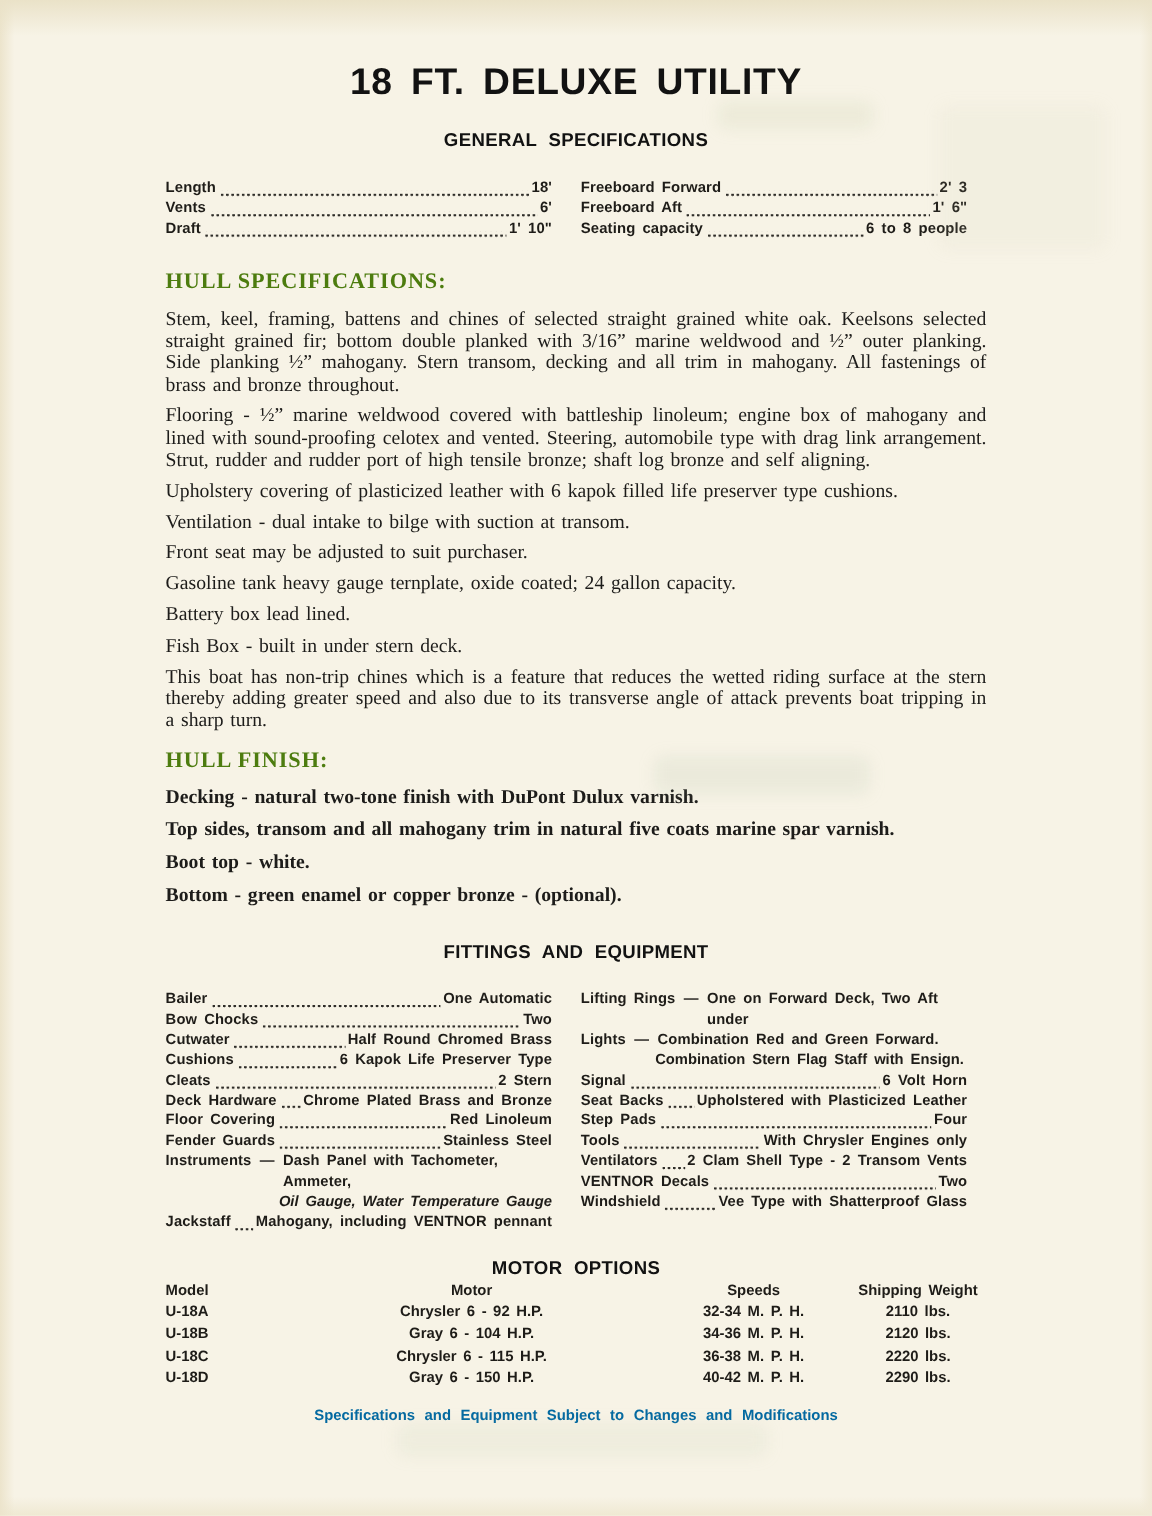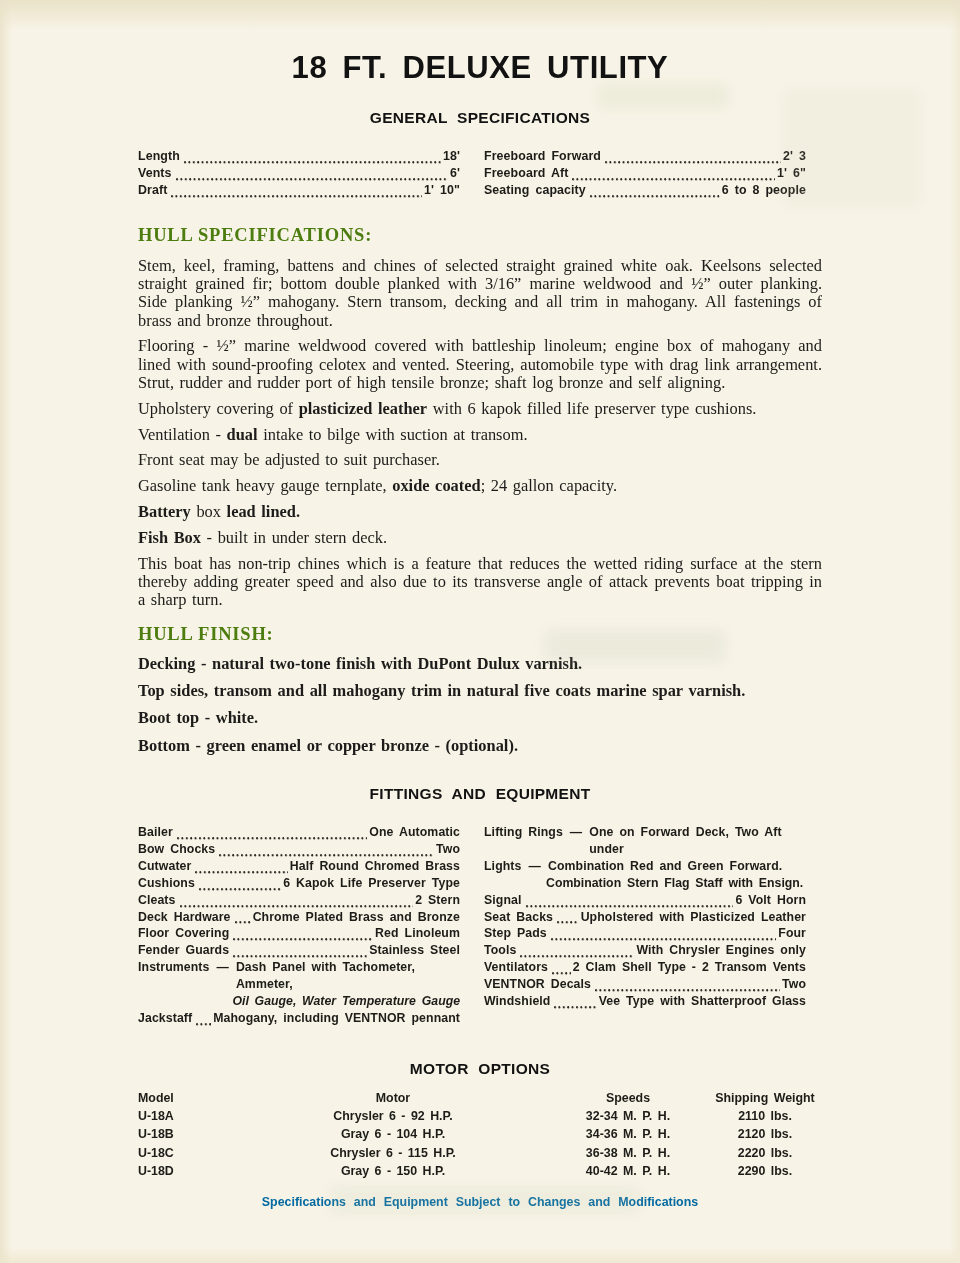--- a/index.html
+++ b/index.html
@@ -19,45 +19,45 @@
   #ghost1{left:598px;top:84px;width:130px;height:24px;background:rgba(188,196,158,.16);}
   #ghost2{left:545px;top:630px;width:180px;height:32px;background:rgba(168,190,160,.15);}
   #ghost3{left:330px;top:1186px;width:310px;height:28px;background:rgba(178,194,168,.12);}
   #ghost4{left:782px;top:88px;width:140px;height:120px;background:rgba(205,208,178,.10);}
 
   h1{font:700 31px/1.05 "Liberation Sans",sans-serif;text-align:center;letter-spacing:.6px;
      word-spacing:6px;margin:0;color:#121212;}
   .sec-head{font:700 15.5px/1.1 "Liberation Sans",sans-serif;text-align:center;
      word-spacing:5px;letter-spacing:.3px;margin:24px 0 0;color:#121212;}
   .fittings-head{margin-top:30px;}
-  .motors-head{margin-top:33px;}
+  .motors-head{margin-top:22px;}
 
   .two-col{display:flex;gap:24px;margin-top:22px;}
   .col{width:322px;}
 
   .spec-row{margin:0;}
   .spec-line{display:flex;align-items:baseline;font:700 12.4px/17.3px "Liberation Sans",sans-serif;
      word-spacing:2.4px;letter-spacing:.1px;color:#1e1c18;}
   .fittings .spec-line,.fittings .spec-line2{font-size:12.3px;line-height:16.9px;}
   .lbl{white-space:nowrap;}
   .val{white-space:nowrap;}
   .dots{flex:1 1 auto;align-self:flex-end;height:5px;margin:0 2px 1px 4px;min-width:10px;
      background:radial-gradient(circle at 1px 3.4px,#2e2c28 .95px,transparent 1.3px) left bottom/4.4px 5px repeat-x;}
   .dash{margin:0 7px;}
   .spec-line2{font:700 12.4px/17.3px "Liberation Sans",sans-serif;word-spacing:2.4px;color:#1e1c18;}
 
   .serif-head{font:700 18.5px/1.15 "Liberation Serif",serif;letter-spacing:.8px;
      margin:26px 0 10px;color:#4d7c0f;}
   .finish-head{margin:14px 0 10px;}
   .body-par{font:400 16.4px/18.3px "Liberation Serif",serif;text-align:justify;
      margin:0 0 7.5px;color:#1d1c1a;word-spacing:1.5px;}
-  .body-par b{font-weight:700;}
+  .body-par b{font-weight:400;}
   #finish-lines .body-par{text-align:left;margin:0 0 9px;font-weight:bold;}
 
-  .motor-table{margin-top:12px;}
+  .motor-table{margin-top:0;}
   .motor-row{display:grid;grid-template-columns:100px 310px 160px 114px;
      font:700 12.4px/18.2px "Liberation Sans",sans-serif;word-spacing:2px;color:#1e1c18;}
   .mcol0{text-align:left;}
   .mcol1,.mcol2,.mcol3{text-align:center;}
 
   .footer-note{margin-top:15px;text-align:center;
      font:700 12.4px/1.2 "Liberation Sans",sans-serif;word-spacing:4.5px;color:#0369a1;}
 </style>
 </head>
 <body>

